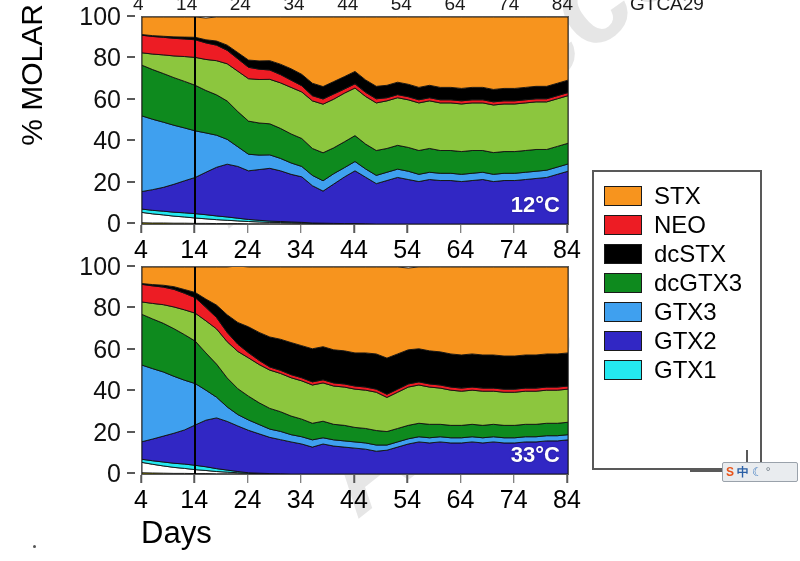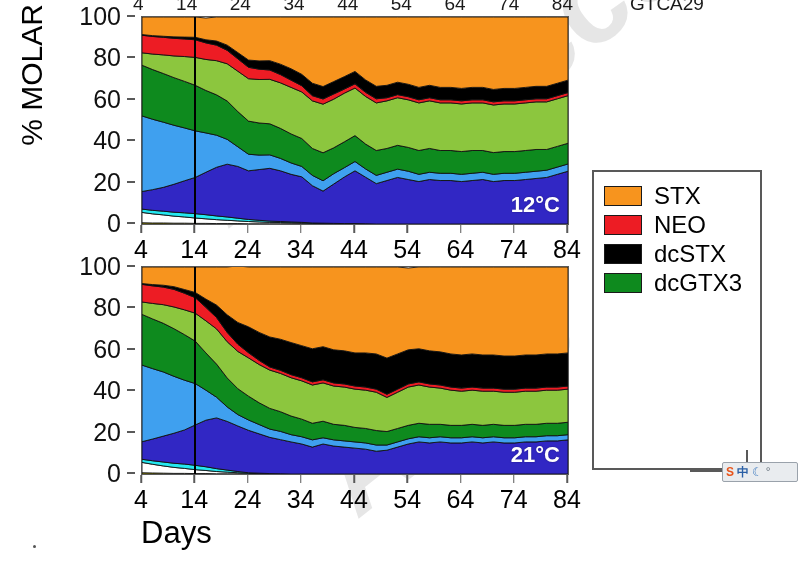--- a/index.html
+++ b/index.html
@@ -195,21 +195,21 @@
           <path d="M0.00 192.30 L10.65 193.75 L21.30 194.99 L31.95 196.24 L42.60 197.06 L53.25 198.31 L63.90 199.75 L74.55 201.62 L85.20 203.07 L95.85 204.52 L106.50 205.76 L117.15 206.17 L127.80 206.59 L138.45 206.79 L149.10 207.00 L159.75 207.00 L170.40 207.00 L181.05 207.00 L191.70 207.00 L202.35 207.00 L213.00 207.00 L223.65 207.00 L234.30 207.00 L244.95 207.00 L255.60 207.00 L266.25 207.00 L276.90 207.00 L287.55 207.00 L298.20 207.00 L308.85 207.00 L319.50 207.00 L330.15 207.00 L340.80 207.00 L351.45 207.00 L362.10 207.00 L372.75 207.00 L383.40 207.00 L394.05 207.00 L404.70 207.00 L415.35 207.00 L426.00 207.00 L426.00 207.00 L415.35 207.00 L404.70 207.00 L394.05 207.00 L383.40 207.00 L372.75 207.00 L362.10 207.00 L351.45 207.00 L340.80 207.00 L330.15 207.00 L319.50 207.00 L308.85 207.00 L298.20 207.00 L287.55 207.00 L276.90 207.00 L266.25 207.00 L255.60 207.00 L244.95 207.00 L234.30 207.00 L223.65 207.00 L213.00 207.00 L202.35 207.00 L191.70 207.00 L181.05 207.00 L170.40 207.00 L159.75 207.00 L149.10 207.00 L138.45 206.79 L127.80 206.79 L117.15 206.59 L106.50 206.38 L95.85 205.76 L85.20 205.14 L74.55 204.52 L63.90 203.48 L53.25 202.65 L42.60 201.41 L31.95 200.38 L21.30 198.93 L10.65 197.27 L0.00 195.41 Z" fill="#24E8F0" stroke="#111111" stroke-width="0.9" stroke-linejoin="round"></path>
           <path d="M0.00 174.71 L10.65 172.02 L21.30 169.12 L31.95 166.22 L42.60 162.91 L53.25 157.94 L63.90 153.18 L74.55 150.90 L85.20 154.42 L95.85 158.98 L106.50 163.32 L117.15 166.84 L127.80 170.36 L138.45 172.64 L149.10 174.91 L159.75 176.99 L170.40 180.09 L181.05 176.99 L191.70 179.06 L202.35 180.09 L213.00 181.13 L223.65 182.16 L234.30 184.23 L244.95 183.19 L255.60 180.09 L266.25 176.99 L276.90 174.91 L287.55 175.95 L298.20 174.91 L308.85 175.95 L319.50 175.95 L330.15 174.91 L340.80 175.95 L351.45 174.91 L362.10 175.95 L372.75 175.95 L383.40 174.91 L394.05 174.91 L404.70 173.88 L415.35 173.88 L426.00 172.84 L426.00 207.00 L415.35 207.00 L404.70 207.00 L394.05 207.00 L383.40 207.00 L372.75 207.00 L362.10 207.00 L351.45 207.00 L340.80 207.00 L330.15 207.00 L319.50 207.00 L308.85 207.00 L298.20 207.00 L287.55 207.00 L276.90 207.00 L266.25 207.00 L255.60 207.00 L244.95 207.00 L234.30 207.00 L223.65 207.00 L213.00 207.00 L202.35 207.00 L191.70 207.00 L181.05 207.00 L170.40 207.00 L159.75 207.00 L149.10 207.00 L138.45 206.79 L127.80 206.59 L117.15 206.17 L106.50 205.76 L95.85 204.52 L85.20 203.07 L74.55 201.62 L63.90 199.75 L53.25 198.31 L42.60 197.06 L31.95 196.24 L21.30 194.99 L10.65 193.75 L0.00 192.30 Z" fill="#3127C4" stroke="#111111" stroke-width="0.9" stroke-linejoin="round"></path>
           <path d="M0.00 98.12 L10.65 101.64 L21.30 104.95 L31.95 109.30 L42.60 113.23 L53.25 116.54 L63.90 123.16 L74.55 130.20 L85.20 139.93 L95.85 147.59 L106.50 152.97 L117.15 157.53 L127.80 162.08 L138.45 164.36 L149.10 167.67 L159.75 169.74 L170.40 172.84 L181.05 170.78 L191.70 172.84 L202.35 173.88 L213.00 174.91 L223.65 175.95 L234.30 178.02 L244.95 178.02 L255.60 174.91 L266.25 171.81 L276.90 169.74 L287.55 170.78 L298.20 169.74 L308.85 170.78 L319.50 170.78 L330.15 169.74 L340.80 170.78 L351.45 169.74 L362.10 170.78 L372.75 170.78 L383.40 169.74 L394.05 169.74 L404.70 168.70 L415.35 168.70 L426.00 167.67 L426.00 172.84 L415.35 173.88 L404.70 173.88 L394.05 174.91 L383.40 174.91 L372.75 175.95 L362.10 175.95 L351.45 174.91 L340.80 175.95 L330.15 174.91 L319.50 175.95 L308.85 175.95 L298.20 174.91 L287.55 175.95 L276.90 174.91 L266.25 176.99 L255.60 180.09 L244.95 183.19 L234.30 184.23 L223.65 182.16 L213.00 181.13 L202.35 180.09 L191.70 179.06 L181.05 176.99 L170.40 180.09 L159.75 176.99 L149.10 174.91 L138.45 172.64 L127.80 170.36 L117.15 166.84 L106.50 163.32 L95.85 158.98 L85.20 154.42 L74.55 150.90 L63.90 153.18 L53.25 157.94 L42.60 162.91 L31.95 166.22 L21.30 169.12 L10.65 172.02 L0.00 174.71 Z" fill="#3FA0EF" stroke="#111111" stroke-width="0.9" stroke-linejoin="round"></path>
           <path d="M0.00 47.40 L10.65 51.96 L21.30 56.30 L31.95 61.69 L42.60 67.69 L53.25 74.11 L63.90 85.91 L74.55 97.08 L85.20 110.95 L95.85 121.72 L106.50 129.17 L117.15 135.79 L127.80 141.38 L138.45 144.69 L149.10 149.04 L159.75 152.14 L170.40 156.28 L181.05 154.22 L191.70 157.32 L202.35 158.36 L213.00 160.43 L223.65 161.46 L234.30 163.53 L244.95 164.56 L255.60 161.46 L266.25 158.36 L276.90 156.28 L287.55 157.32 L298.20 157.32 L308.85 158.36 L319.50 158.36 L330.15 157.32 L340.80 158.36 L351.45 157.32 L362.10 158.36 L372.75 158.36 L383.40 157.32 L394.05 157.32 L404.70 156.28 L415.35 156.28 L426.00 155.25 L426.00 167.67 L415.35 168.70 L404.70 168.70 L394.05 169.74 L383.40 169.74 L372.75 170.78 L362.10 170.78 L351.45 169.74 L340.80 170.78 L330.15 169.74 L319.50 170.78 L308.85 170.78 L298.20 169.74 L287.55 170.78 L276.90 169.74 L266.25 171.81 L255.60 174.91 L244.95 178.02 L234.30 178.02 L223.65 175.95 L213.00 174.91 L202.35 173.88 L191.70 172.84 L181.05 170.78 L170.40 172.84 L159.75 169.74 L149.10 167.67 L138.45 164.36 L127.80 162.08 L117.15 157.53 L106.50 152.97 L95.85 147.59 L85.20 139.93 L74.55 130.20 L63.90 123.16 L53.25 116.54 L42.60 113.23 L31.95 109.30 L21.30 104.95 L10.65 101.64 L0.00 98.12 Z" fill="#0E8A1E" stroke="#111111" stroke-width="0.9" stroke-linejoin="round"></path>
           <path d="M0.00 34.98 L10.65 36.43 L21.30 37.67 L31.95 39.95 L42.60 42.85 L53.25 46.16 L63.90 53.82 L74.55 61.89 L85.20 74.73 L95.85 84.46 L106.50 90.87 L117.15 97.50 L127.80 103.09 L138.45 106.40 L149.10 110.74 L159.75 113.85 L170.40 117.99 L181.05 115.92 L191.70 119.03 L202.35 120.06 L213.00 122.13 L223.65 123.16 L234.30 125.23 L244.95 130.41 L255.60 125.23 L266.25 120.06 L276.90 117.99 L287.55 120.06 L298.20 121.09 L308.85 123.16 L319.50 124.20 L330.15 123.16 L340.80 124.20 L351.45 124.20 L362.10 125.23 L372.75 125.23 L383.40 124.20 L394.05 124.20 L404.70 123.16 L415.35 123.16 L426.00 122.13 L426.00 155.25 L415.35 156.28 L404.70 156.28 L394.05 157.32 L383.40 157.32 L372.75 158.36 L362.10 158.36 L351.45 157.32 L340.80 158.36 L330.15 157.32 L319.50 158.36 L308.85 158.36 L298.20 157.32 L287.55 157.32 L276.90 156.28 L266.25 158.36 L255.60 161.46 L244.95 164.56 L234.30 163.53 L223.65 161.46 L213.00 160.43 L202.35 158.36 L191.70 157.32 L181.05 154.22 L170.40 156.28 L159.75 152.14 L149.10 149.04 L138.45 144.69 L127.80 141.38 L117.15 135.79 L106.50 129.17 L95.85 121.72 L85.20 110.95 L74.55 97.08 L63.90 85.91 L53.25 74.11 L42.60 67.69 L31.95 61.69 L21.30 56.30 L10.65 51.96 L0.00 47.40 Z" fill="#8CC63E" stroke="#111111" stroke-width="0.9" stroke-linejoin="round"></path>
           <path d="M0.00 17.39 L10.65 18.84 L21.30 20.08 L31.95 22.36 L42.60 26.29 L53.25 30.64 L63.90 40.36 L74.55 50.51 L85.20 65.41 L95.85 77.21 L106.50 85.70 L117.15 93.36 L127.80 99.98 L138.45 103.29 L149.10 107.64 L159.75 110.74 L170.40 114.89 L181.05 112.81 L191.70 115.92 L202.35 116.95 L213.00 119.03 L223.65 120.06 L234.30 122.13 L244.95 127.30 L255.60 122.13 L266.25 116.95 L276.90 114.89 L287.55 116.95 L298.20 117.99 L308.85 120.06 L319.50 121.09 L330.15 120.06 L340.80 121.09 L351.45 121.09 L362.10 122.13 L372.75 122.13 L383.40 121.09 L394.05 121.09 L404.70 120.06 L415.35 120.06 L426.00 119.03 L426.00 122.13 L415.35 123.16 L404.70 123.16 L394.05 124.20 L383.40 124.20 L372.75 125.23 L362.10 125.23 L351.45 124.20 L340.80 124.20 L330.15 123.16 L319.50 124.20 L308.85 123.16 L298.20 121.09 L287.55 120.06 L276.90 117.99 L266.25 120.06 L255.60 125.23 L244.95 130.41 L234.30 125.23 L223.65 123.16 L213.00 122.13 L202.35 120.06 L191.70 119.03 L181.05 115.92 L170.40 117.99 L159.75 113.85 L149.10 110.74 L138.45 106.40 L127.80 103.09 L117.15 97.50 L106.50 90.87 L95.85 84.46 L85.20 74.73 L74.55 61.89 L63.90 53.82 L53.25 46.16 L42.60 42.85 L31.95 39.95 L21.30 37.67 L10.65 36.43 L0.00 34.98 Z" fill="#ED1C24" stroke="#111111" stroke-width="0.9" stroke-linejoin="round"></path>
           <path d="M0.00 16.56 L10.65 17.59 L21.30 18.22 L31.95 19.66 L42.60 22.56 L53.25 25.46 L63.90 32.09 L74.55 38.09 L85.20 47.82 L95.85 55.48 L106.50 59.82 L117.15 65.41 L127.80 69.97 L138.45 72.24 L149.10 75.56 L159.75 78.66 L170.40 81.77 L181.05 79.70 L191.70 82.80 L202.35 83.84 L213.00 85.91 L223.65 85.91 L234.30 86.94 L244.95 91.08 L255.60 86.94 L266.25 82.80 L276.90 81.77 L287.55 83.84 L298.20 84.87 L308.85 86.94 L319.50 87.98 L330.15 86.94 L340.80 87.98 L351.45 87.98 L362.10 89.01 L372.75 89.01 L383.40 87.98 L394.05 87.98 L404.70 86.94 L415.35 86.94 L426.00 85.91 L426.00 119.03 L415.35 120.06 L404.70 120.06 L394.05 121.09 L383.40 121.09 L372.75 122.13 L362.10 122.13 L351.45 121.09 L340.80 121.09 L330.15 120.06 L319.50 121.09 L308.85 120.06 L298.20 117.99 L287.55 116.95 L276.90 114.89 L266.25 116.95 L255.60 122.13 L244.95 127.30 L234.30 122.13 L223.65 120.06 L213.00 119.03 L202.35 116.95 L191.70 115.92 L181.05 112.81 L170.40 114.89 L159.75 110.74 L149.10 107.64 L138.45 103.29 L127.80 99.98 L117.15 93.36 L106.50 85.70 L95.85 77.21 L85.20 65.41 L74.55 50.51 L63.90 40.36 L53.25 30.64 L42.60 26.29 L31.95 22.36 L21.30 20.08 L10.65 18.84 L0.00 17.39 Z" fill="#000000" stroke="#111111" stroke-width="0.9" stroke-linejoin="round"></path>
           <path d="M0.00 0.00 L10.65 0.00 L21.30 0.00 L31.95 0.00 L42.60 0.00 L53.25 0.00 L63.90 0.00 L74.55 0.00 L85.20 0.00 L95.85 -1.03 L106.50 0.00 L117.15 0.00 L127.80 0.00 L138.45 0.00 L149.10 0.00 L159.75 0.00 L170.40 0.00 L181.05 0.00 L191.70 0.00 L202.35 0.00 L213.00 0.00 L223.65 0.00 L234.30 0.00 L244.95 0.00 L255.60 0.00 L266.25 1.03 L276.90 0.00 L287.55 0.00 L298.20 0.00 L308.85 0.00 L319.50 0.00 L330.15 0.00 L340.80 0.00 L351.45 0.00 L362.10 0.00 L372.75 0.00 L383.40 0.00 L394.05 0.00 L404.70 0.00 L415.35 0.00 L426.00 0.00 L426.00 85.91 L415.35 86.94 L404.70 86.94 L394.05 87.98 L383.40 87.98 L372.75 89.01 L362.10 89.01 L351.45 87.98 L340.80 87.98 L330.15 86.94 L319.50 87.98 L308.85 86.94 L298.20 84.87 L287.55 83.84 L276.90 81.77 L266.25 82.80 L255.60 86.94 L244.95 91.08 L234.30 86.94 L223.65 85.91 L213.00 85.91 L202.35 83.84 L191.70 82.80 L181.05 79.70 L170.40 81.77 L159.75 78.66 L149.10 75.56 L138.45 72.24 L127.80 69.97 L117.15 65.41 L106.50 59.82 L95.85 55.48 L85.20 47.82 L74.55 38.09 L63.90 32.09 L53.25 25.46 L42.60 22.56 L31.95 19.66 L21.30 18.22 L10.65 17.59 L0.00 16.56 Z" fill="#F7941E" stroke="#111111" stroke-width="0.9" stroke-linejoin="round"></path>
         </svg>
         <div class="vline" style="left: 52.05px;"></div>
-        <div class="tempbadge">21°C</div>
+        <div class="tempbadge">33°C</div>
       </div>
     <div class="xaxis" id="xaxis-bottom" style="top:223px;">
         <div class="xtickmark" style="left: 0px;"></div>
         <div class="xtick" style="left: 0px;">4</div>
         <div class="xtickmark" style="left: 53.25px;"></div>
         <div class="xtick" style="left: 53.25px;">14</div>
         <div class="xtickmark" style="left: 106.5px;"></div>
         <div class="xtick" style="left: 106.5px;">24</div>
         <div class="xtickmark" style="left: 159.75px;"></div>
         <div class="xtick" style="left: 159.75px;">34</div>
@@ -238,20 +238,32 @@
         <span class="legend-label">NEO</span>
       </div>
       <div class="legend-row">
         <span class="swatch" style="background: rgb(0, 0, 0);"></span>
         <span class="legend-label">dcSTX</span>
       </div>
       <div class="legend-row">
         <span class="swatch" style="background: rgb(14, 138, 30);"></span>
         <span class="legend-label">dcGTX3</span>
       </div>
+      <div class="legend-row">
+        <span class="swatch" style="background: rgb(63, 160, 239);"></span>
+        <span class="legend-label">GTX3</span>
+      </div>
+      <div class="legend-row">
+        <span class="swatch" style="background: rgb(49, 39, 196);"></span>
+        <span class="legend-label">GTX2</span>
+      </div>
+      <div class="legend-row">
+        <span class="swatch" style="background: rgb(36, 232, 240);"></span>
+        <span class="legend-label">GTX1</span>
+      </div>
     </div>
 
   <div class="frame-h" style="left:690px;top:470px;width:40px;"></div>
   <div class="frame-v" style="left:746px;top:450px;height:14px;"></div>
 
   <div id="ime-bar">
     <span class="ime-ic ime-s">S</span>
     <span class="ime-ic ime-cn">中</span>
     <span class="ime-ic ime-moon">☾</span>
     <span class="ime-ic ime-deg">°</span>

